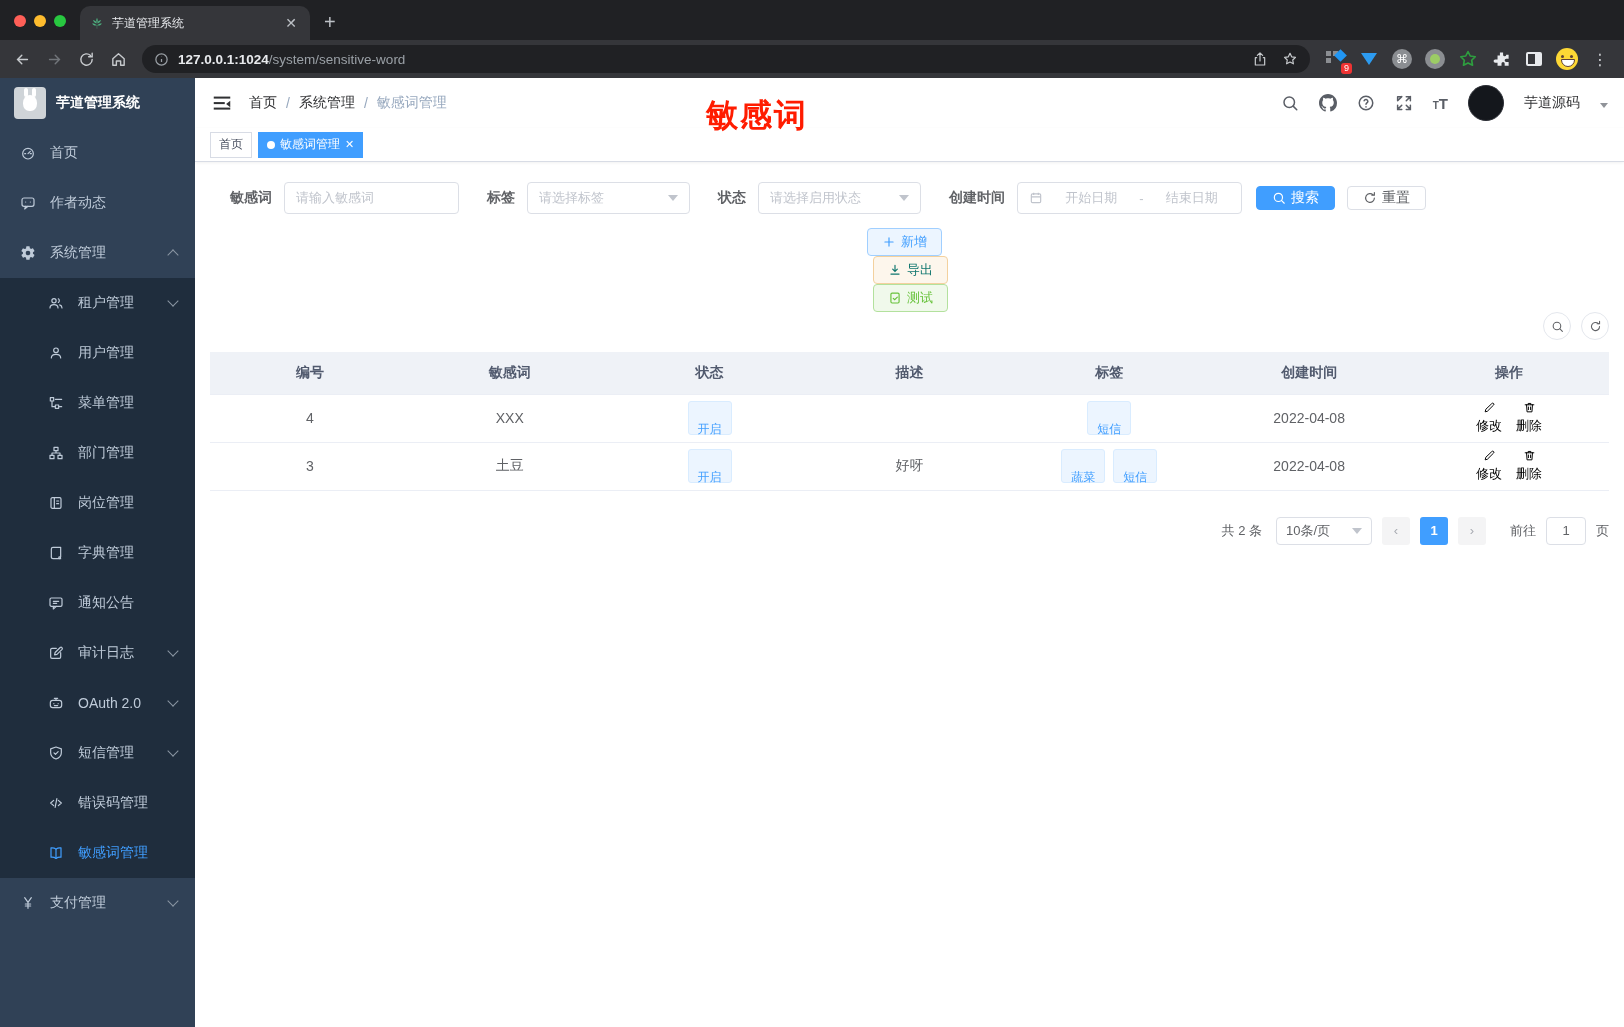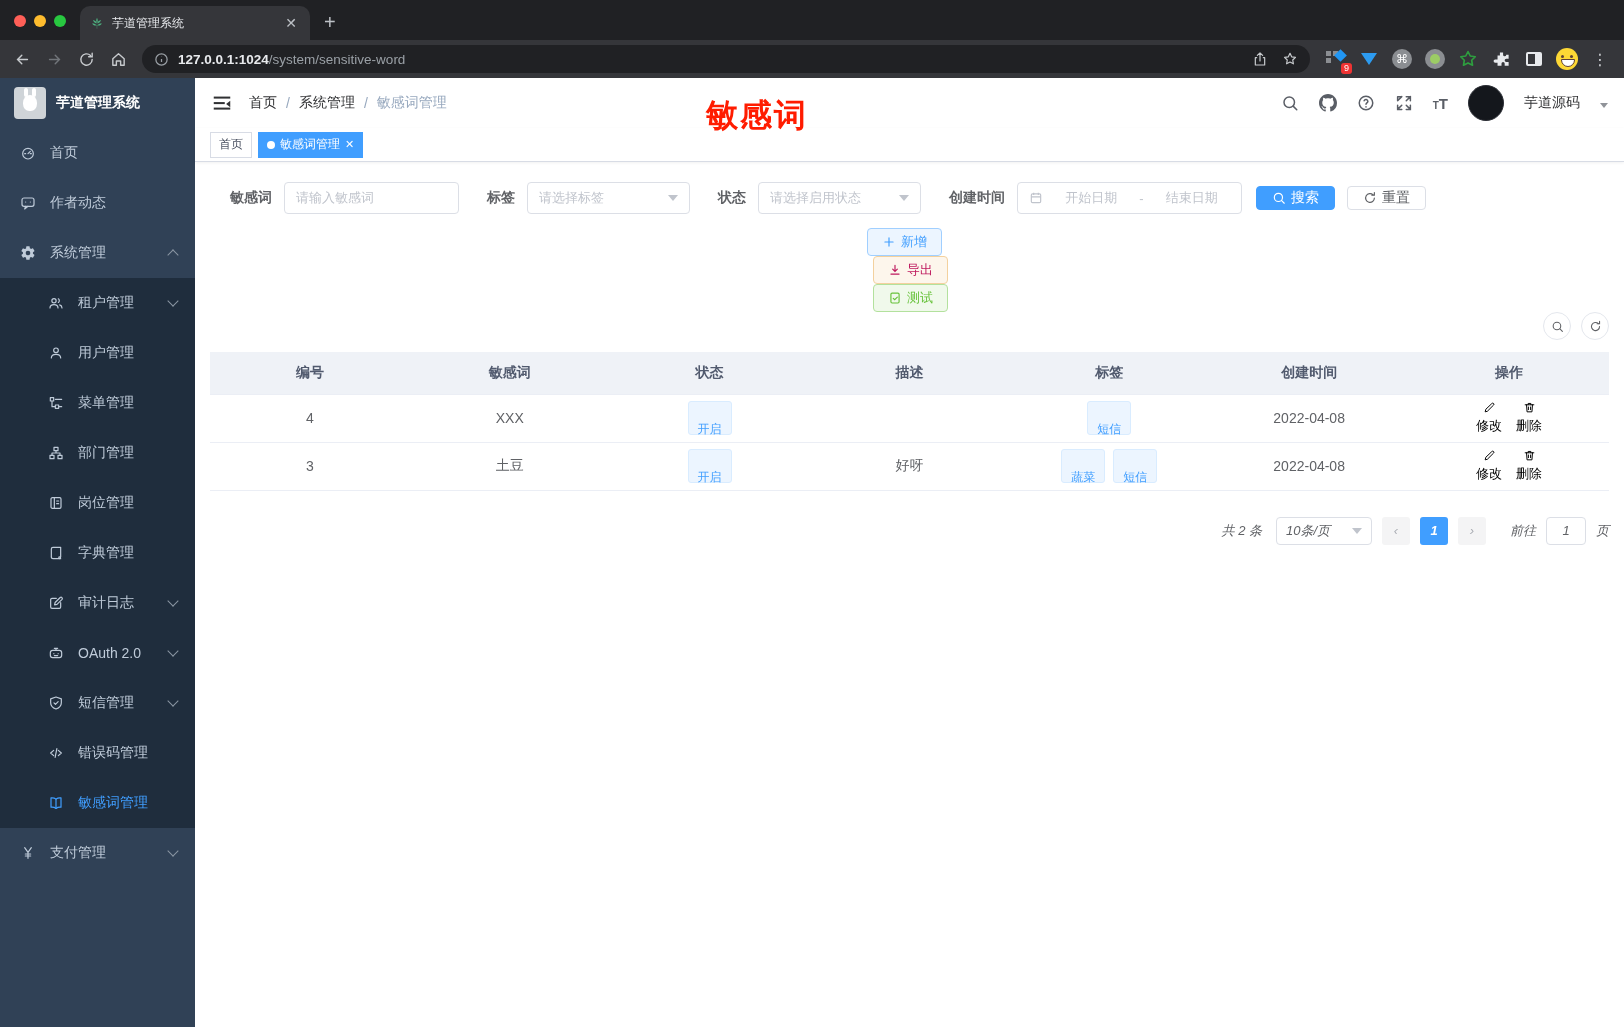--- a/index.html
+++ b/index.html
@@ -103,39 +103,39 @@
   .btn { height:24px; border-radius:4px; display:inline-flex; align-items:center; justify-content:center; gap:5px;
     font-size:14px; padding:0 15px; cursor:pointer; border:1px solid #dcdfe6; background:#fff; color:#606266; }
   .btn svg { width:14px; height:14px; stroke:currentColor; fill:none; stroke-width:2; stroke-linecap:round; }
   .btn-primary { background:#409eff; border-color:#409eff; color:#fff; }
   .btn-search { margin-right:12px; }
 
   
   .action-row { display:flex; align-items:center; margin:0 0 12px 2px;flex-direction:column; }
   .btn-sm { height:28px; font-size:13px; padding:0 14px; border-radius:4px; }
   .btn-plain-primary { background:#ecf5ff; border-color:#a0cfff; color:#409eff; margin-right:12px; }
-  .btn-plain-warning { background:#fdf6ec; border-color:#f3d19e; color:#be185d; }
+  .btn-plain-warning { background:#fdf6ec; border-color:#f3d19e; color:#0f766e; }
   .btn-plain-success { background:#f0f9eb; border-color:#b3e19d; color:#67c23a; }
   .round-btns { margin-left:auto; display:flex; gap:10px; }
   .round-btn { width:28px; height:28px; border-radius:50%; border:1px solid #e4e7ed; background:#fff;
     display:flex; align-items:center; justify-content:center; color:#606266; }
   .round-btn svg { width:13px; height:13px; stroke:currentColor; fill:none; stroke-width:2; stroke-linecap:round; }
 
   
   table { width:100%; border-collapse:collapse; table-layout:fixed; }
   thead th { background:#eff2f7; color:#515a6e; font-weight:600; font-size:14px; height:42px; text-align:center; }
   tbody td { height:48px; text-align:center; color:#606266; font-size:14px; border-bottom:1px solid #ebeef5; }
   tbody tr:first-child td { border-top:1px solid #ebeef5; }
   .el-tag { display:inline-block; height:24px; line-height:22px; padding:16px 9px; background:#ecf5ff;
     border:1px solid #d9ecff; border-radius:3px; color:#409eff; font-size:12px; margin:0 4px; }
   .op-link { color:#000000; font-size:13px; margin:0 7px; display:inline-flex; align-items:center; gap:3px; cursor:pointer;flex-direction:column; }
   .op-link svg { width:13px; height:13px; stroke:currentColor; fill:none; stroke-width:1.8; stroke-linecap:round; stroke-linejoin:round; }
 
   
-  .pagination { display:flex; align-items:center; justify-content:flex-end; margin-top:26px; color:#606266; font-size:13px; gap:10px;font-style:italic; }
+  .pagination { display:flex; align-items:center; justify-content:flex-end; margin-top:26px; color:#606266; font-size:13px; gap:10px; }
   .pg-total { margin-right:4px; }
   .pg-size { width:96px; height:28px; border:1px solid #dcdfe6; border-radius:4px; display:flex; align-items:center;
     justify-content:space-between; padding:0 9px; color:#606266; }
   .pg-btn { width:28px; height:28px; border-radius:3px; background:#f4f4f5; color:#a8abb2;
     display:flex; align-items:center; justify-content:center; font-size:13px; }
   .pg-page { width:28px; height:28px; border-radius:3px; background:#409eff; color:#fff;
     display:flex; align-items:center; justify-content:center; font-weight:600; }
   .pg-goto-input { width:40px; height:28px; border:1px solid #dcdfe6; border-radius:4px; text-align:center;
     display:flex; align-items:center; justify-content:center; color:#606266; }
 
@@ -328,20 +328,30 @@
         </div>
         <div class="menu-item child">
           <span class="mi-icon">
             <svg viewBox="0 0 24 24">
               <path d="M19 17.5V3.5H7.5a2.5 2.5 0 0 0-2.5 2.5v12"></path>
               <path d="M5 18a2.5 2.5 0 0 0 2.5 2.5H19"></path>
               <circle cx="17.5" cy="19" r="1.3"></circle>
             </svg>
           </span>
           <span>字典管理</span>
+        </div>
+        <div class="menu-item child">
+          <span class="mi-icon">
+            <svg viewBox="0 0 24 24">
+              <rect x="3" y="4.5" width="18" height="12.5" rx="2"></rect>
+              <path d="M8 17v4l4.5-4"></path>
+              <path d="M8 9.5h8M8 12.5h5"></path>
+            </svg>
+          </span>
+          <span>通知公告</span>
         </div>
         <div class="menu-item child">
           <span class="mi-icon">
             <svg viewBox="0 0 24 24">
               <path d="M12.5 5H6a2 2 0 0 0-2 2v11a2 2 0 0 0 2 2h11a2 2 0 0 0 2-2v-6.5"></path>
               <path d="M18.3 3.7a2 2 0 0 1 2.8 2.8L13.5 14l-3.6.8.8-3.6z"></path>
             </svg>
           </span>
           <span>审计日志</span>
           <span class="arrow down"></span>

